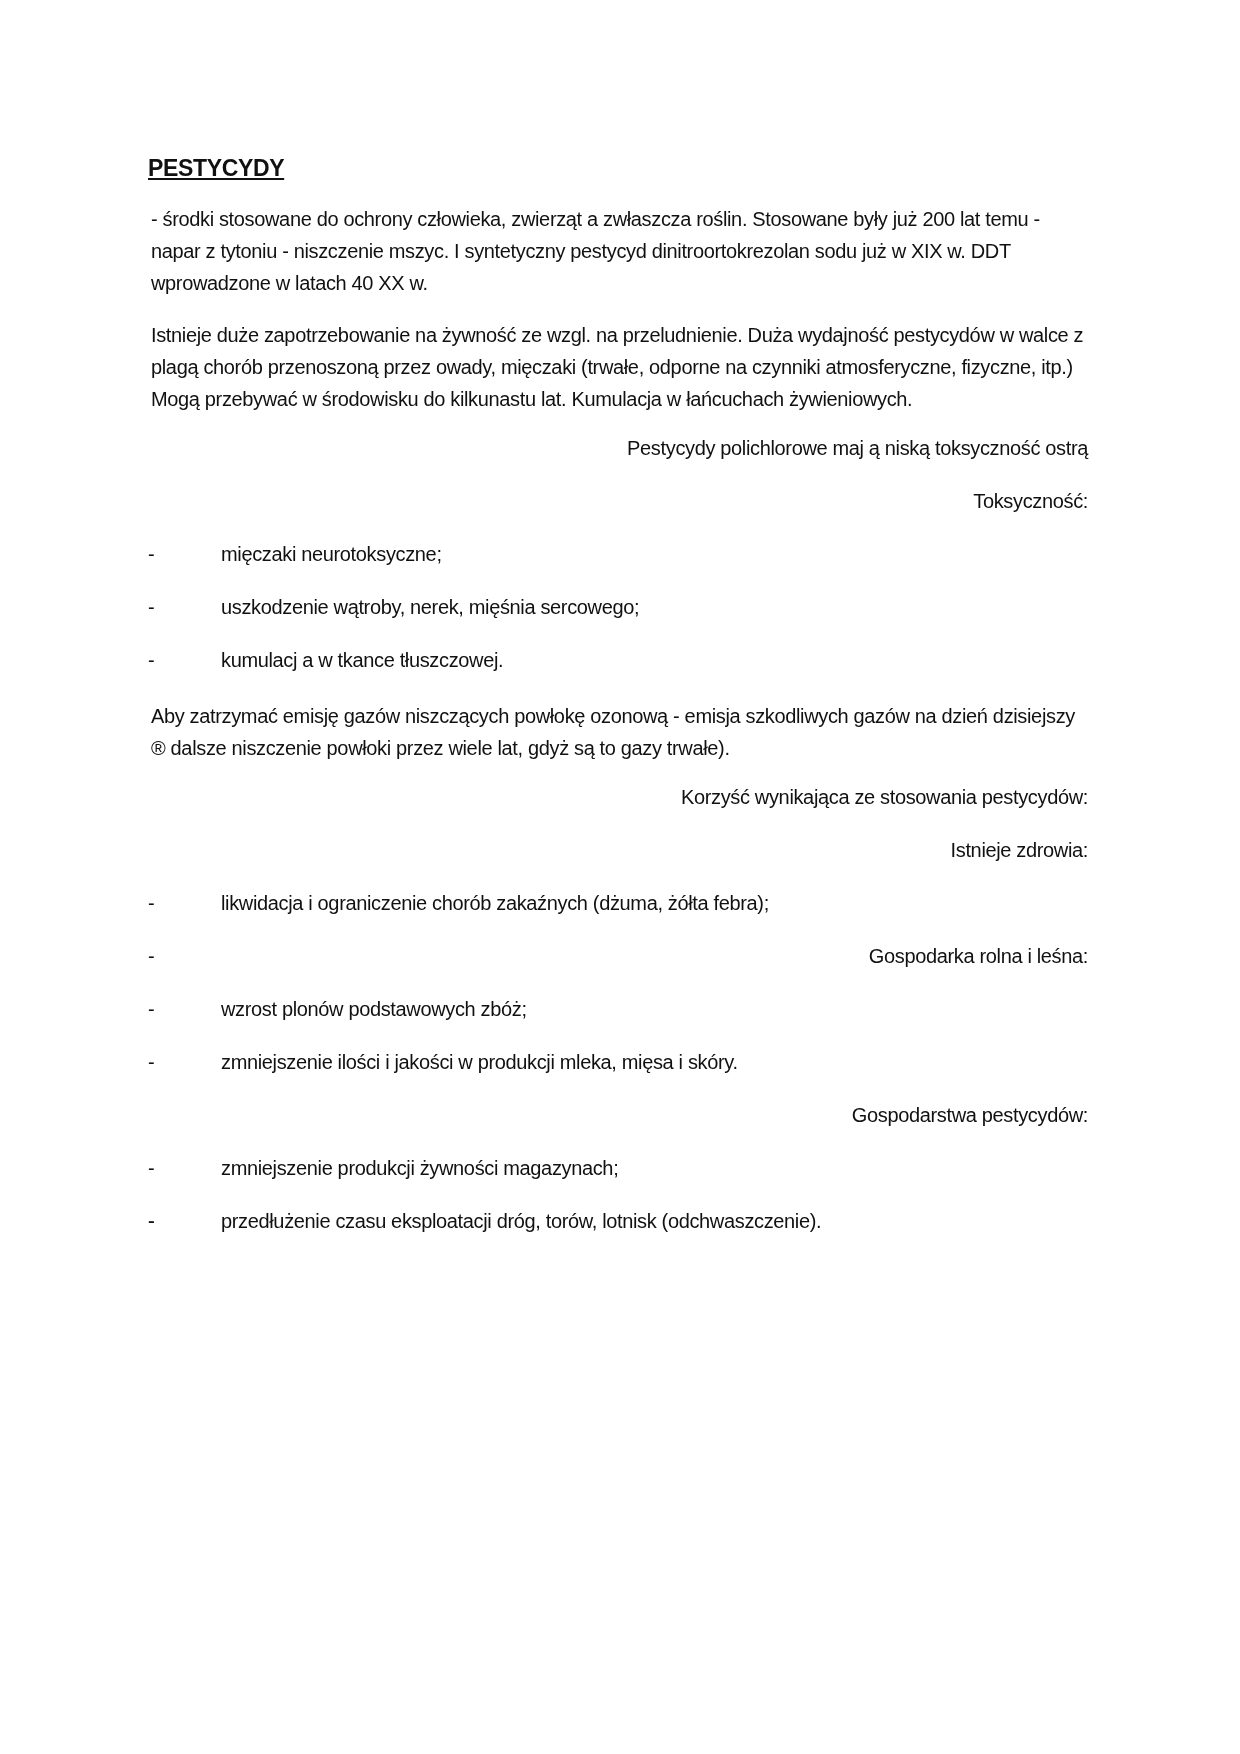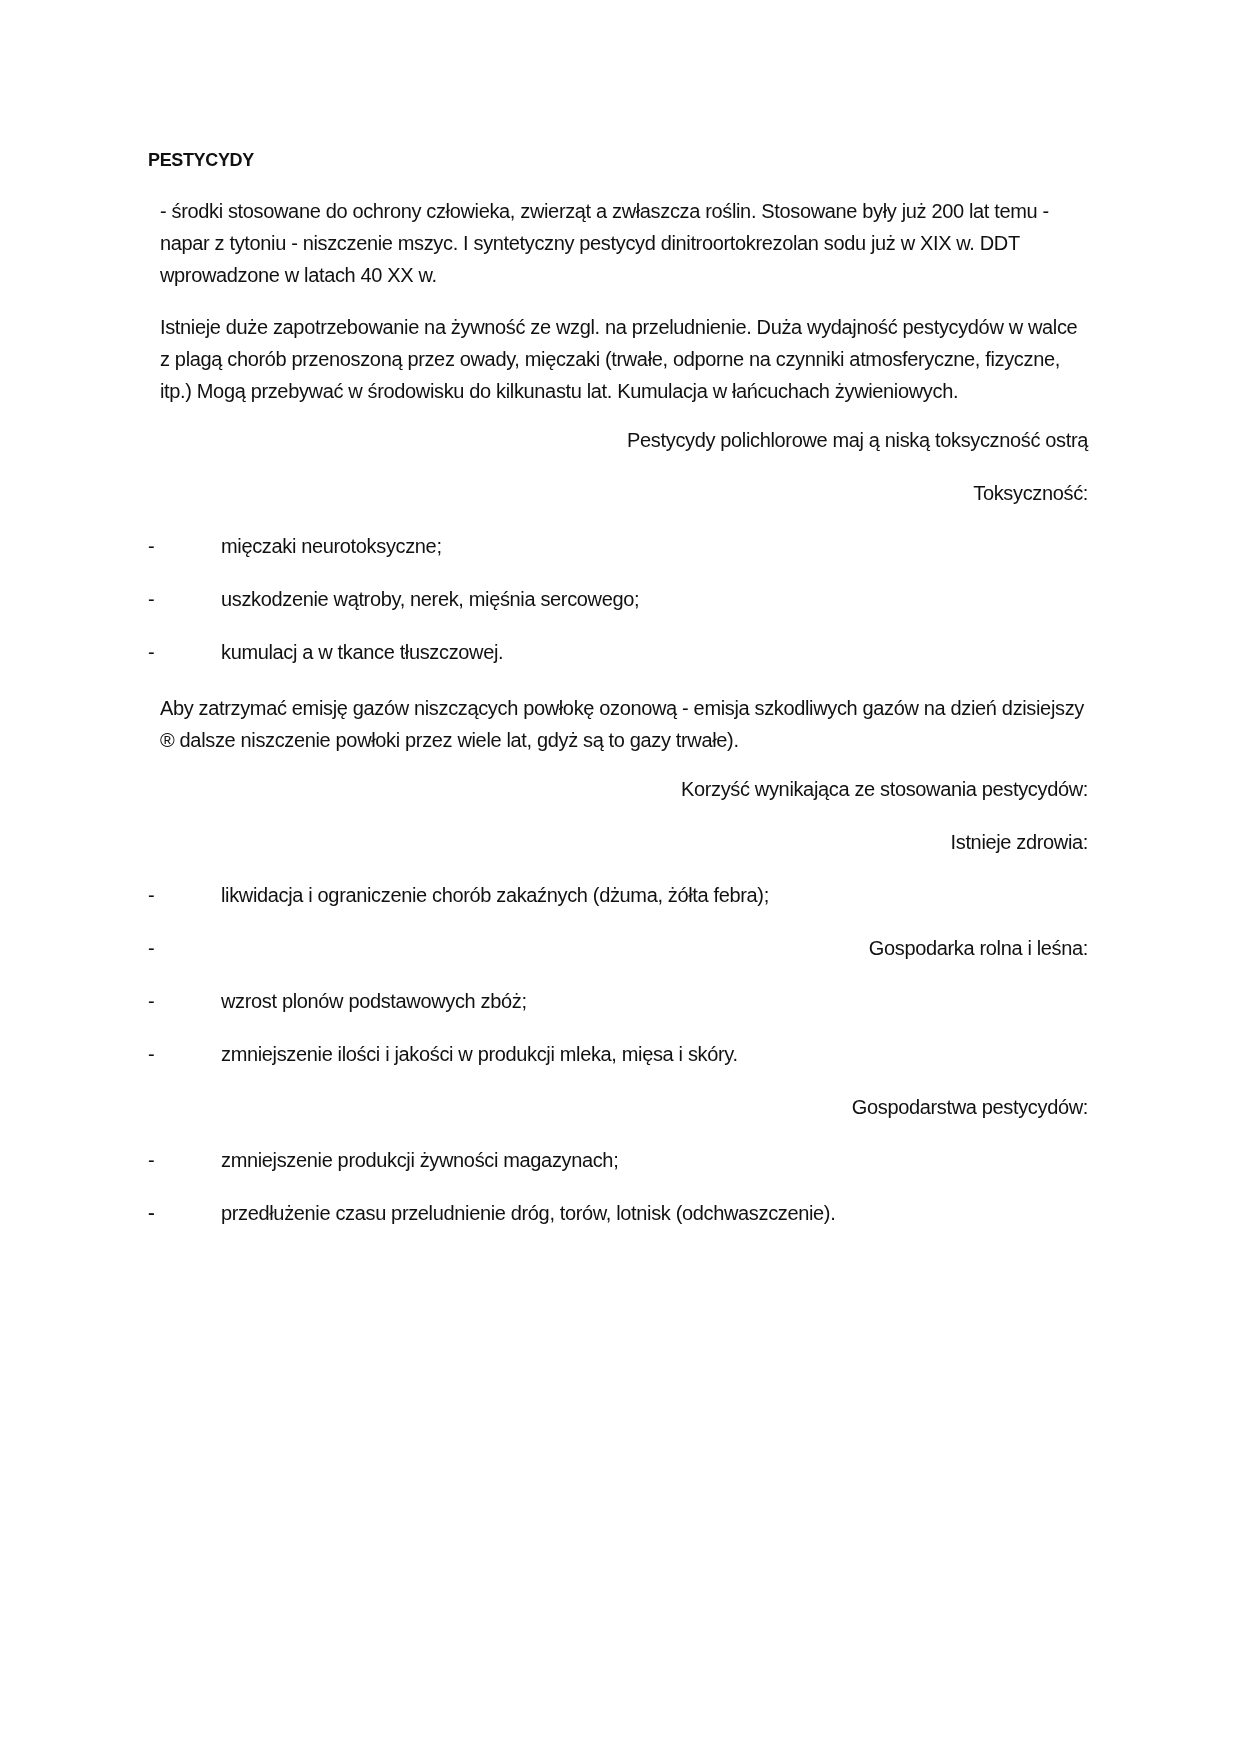--- a/index.html
+++ b/index.html
@@ -25,26 +25,27 @@
     .content {
       position: absolute;
       left: 148px;
       top: 147px;
       width: 940px;
       font-size: 20px;
       letter-spacing: -0.35px;
     }
     .title {
       font-weight: bold;
-      font-size: 18px;
-      margin: 0 0 22px 0;
+      font-size: 23px;
+      margin: 8px 0 22px 0;
       line-height: 26px;
+      text-decoration: underline;
     }
     .para {
-      margin: 0 0 20px 12px;
+      margin: 0 0 20px 3px;
       line-height: 32px;
     }
     .single {
       margin: 0 0 27px 0;
       line-height: 26px;
       text-align: right;
     }
     .bullet {
       position: relative;
       line-height: 26px;
@@ -116,17 +117,17 @@
 
     <div class="bullet">
       <span class="dash">-</span>
       <span>zmniejszenie produkcji żywności magazynach;</span>
     </div>
     <div class="bullet">
       <span class="dash">-</span>
     </div>
     <div class="bullet">
       <span class="dash">-</span>
-      <span>przedłużenie czasu przeludnienie dróg, torów, lotnisk (odchwaszczenie).</span>
+      <span>przedłużenie czasu eksploatacji dróg, torów, lotnisk (odchwaszczenie).</span>
     </div>
 
   </div>
 </div>
 
 </body></html>

